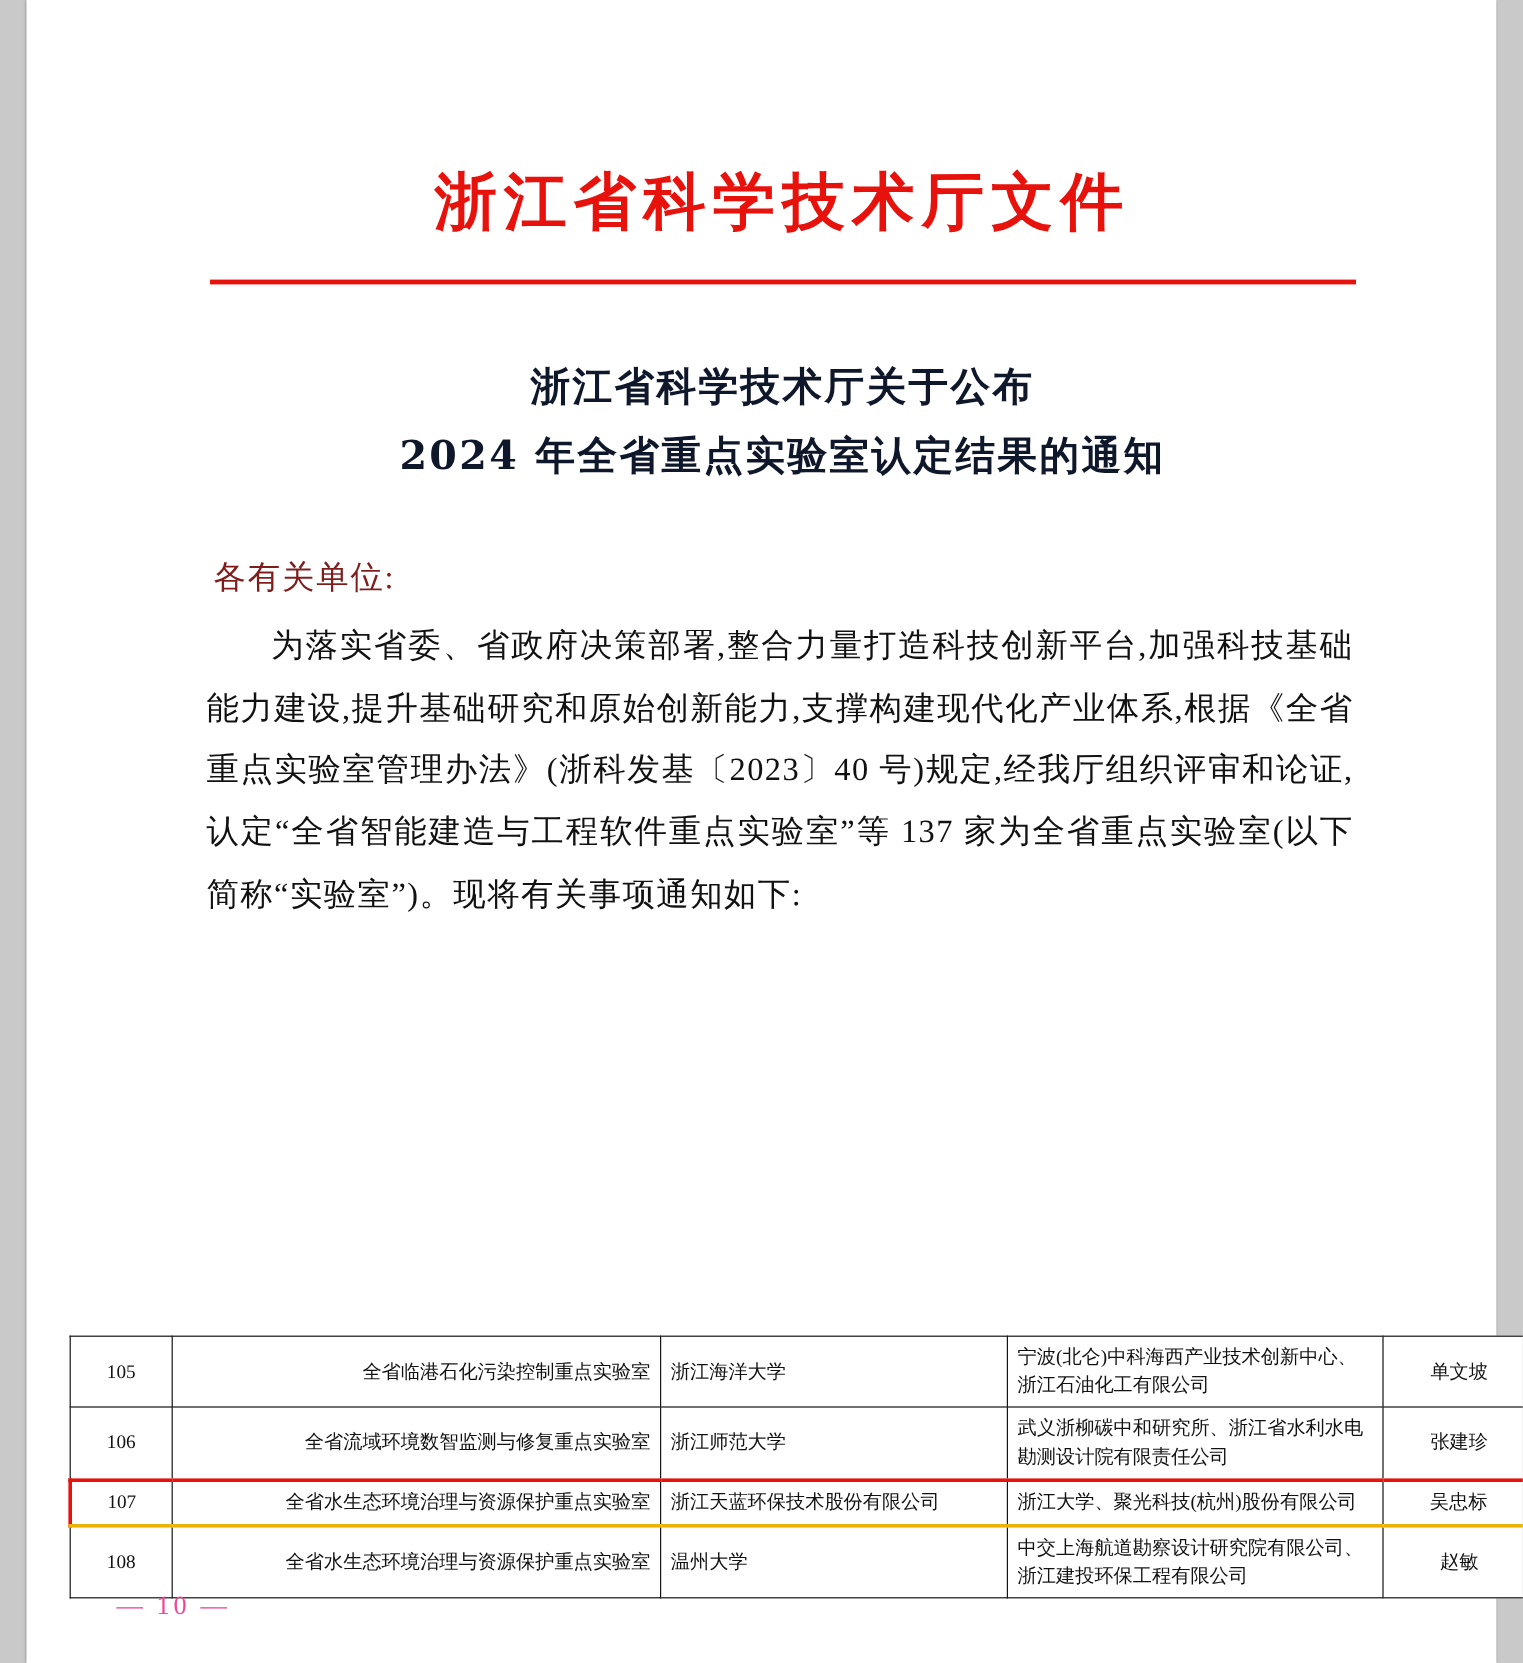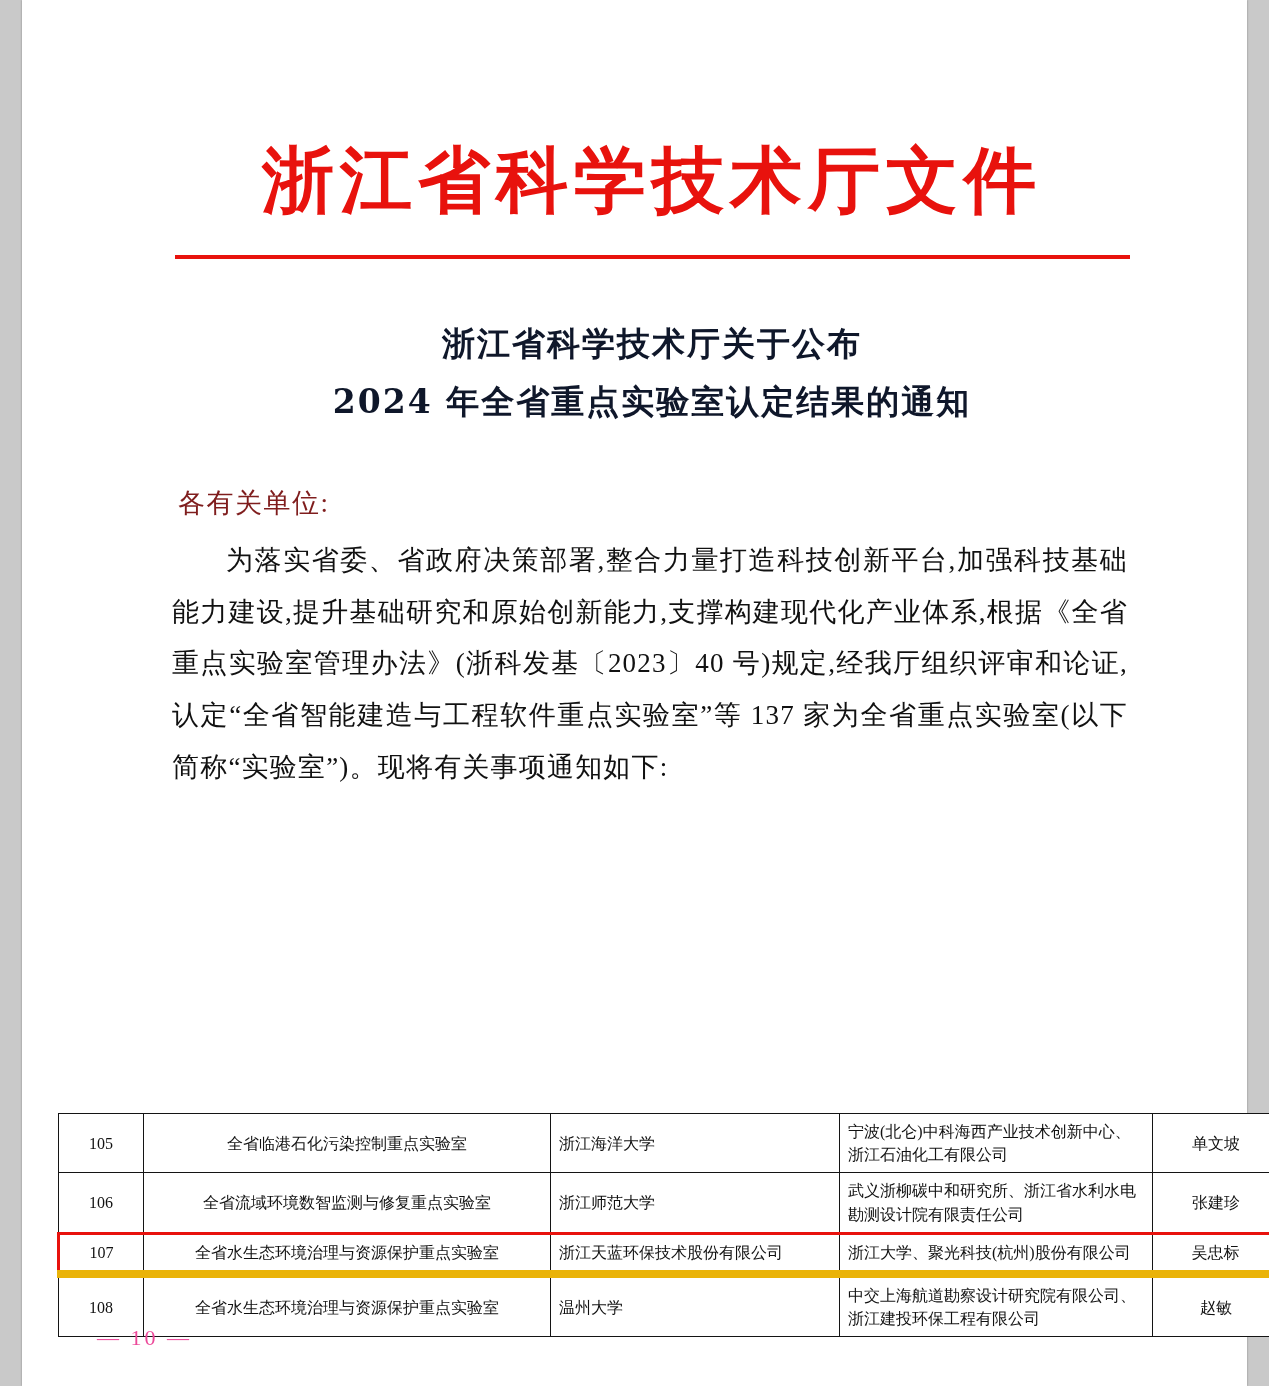--- a/index.html
+++ b/index.html
@@ -30,21 +30,21 @@
     width: 960px;
   }
 
   
   .masthead {
     margin-top: 140px;
     text-align: center;
     color: #e8120d;
     font-family: "DejaVu Serif", "Liberation Serif", serif;
     font-weight: bold;
-    font-size: 72px;
+    font-size: 52px;
     letter-spacing: 6px;
     line-height: 1.1;
     white-space: nowrap;
   }
   .doc-number {
     margin-top: 62px;
     text-align: center;
     font-size: 27px;
     color: #1a1a1a;
     letter-spacing: 2px;
@@ -104,28 +104,28 @@
   table.list td {
     border: 1px solid #141414;
     font-size: 16px;
     color: #111;
     padding: 6px 8px;
     line-height: 1.45;
     vertical-align: middle;
     font-family: "Liberation Serif", serif;
   }
   td.col-no     { width: 68px;  text-align: center; }
-  td.col-name   { width: 390px; text-align: center; padding-left: 14px; }
+  td.col-name   { width: 390px; text-align: right; padding-left: 14px; }
   td.col-host   { width: 272px; text-align: left; padding-left: 14px; }
   td.col-joint  { width: 296px; text-align: left; padding-left: 12px; }
   td.col-person { width: 110px; text-align: center; }
 
   tr.highlight td {
     border-top: 3px solid #e8120d;
-    border-bottom: 8px solid #eab308;
+    border-bottom: 3px solid #eab308;
   }
   tr.highlight td.col-no     { border-left: 3px solid #e8120d; }
   tr.highlight td.col-person { border-right: 3px solid #e8120d; }
 
   .page-footer {
     position: absolute;
     left: 75px;
     top: 1325px;
     font-size: 22px;
     color: #ec4899;

